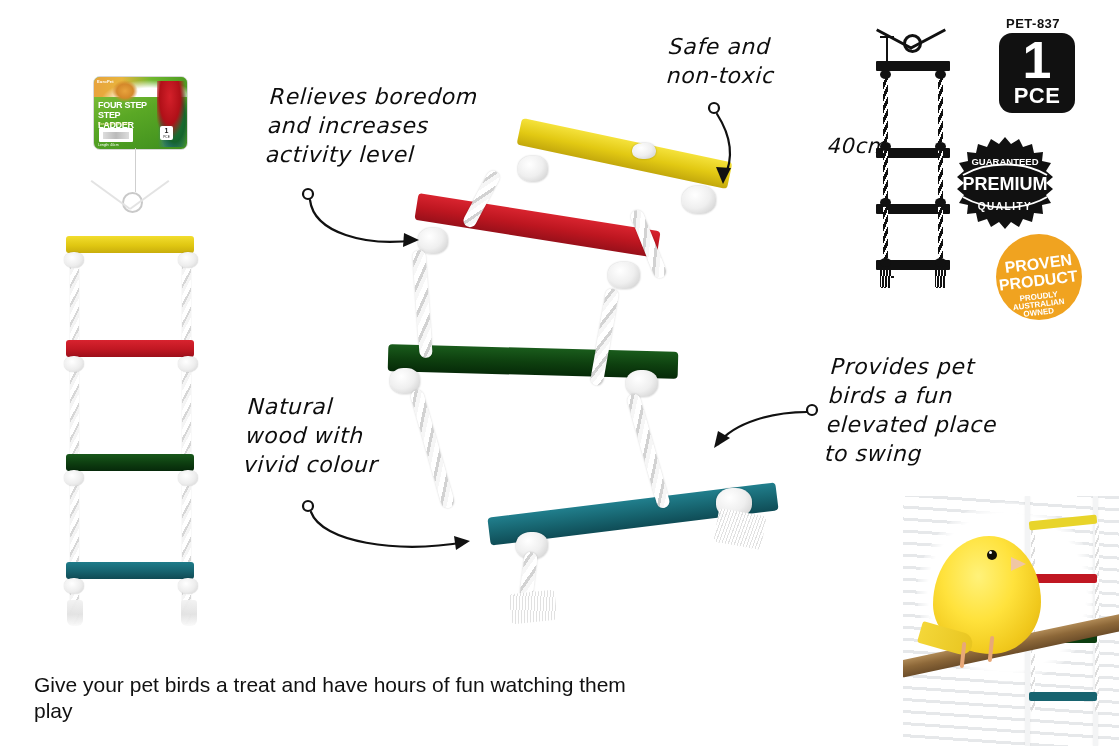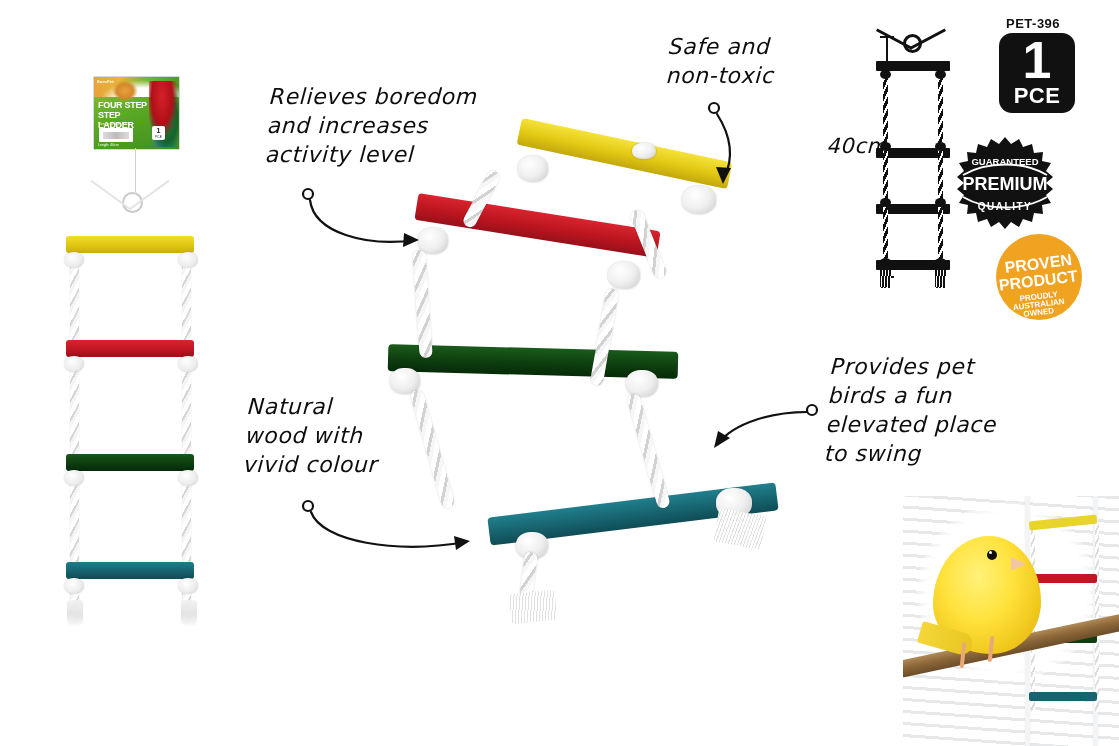--- a/index.html
+++ b/index.html
@@ -32,21 +32,21 @@
     letter-spacing:0.6px;
     white-space:pre-line;
     transform:skewX(-4deg);
   }
 
   
   #pack{
     left:93px;top:76px;width:85px;height:72px;
     border:1px solid #d8d8d8;
     background:linear-gradient(160deg,#8cc63f 0%,#5aa825 48%,#3e8e1e 100%);
-    overflow:hidden;border-radius:1px;
+    overflow:hidden;border-radius:7px;padding-left:8px;
   }
   #pack .pk-top{position:absolute;left:0;top:0;width:100%;height:20px;
     background:radial-gradient(ellipse at 60% 120%,#ffffff 0%,#ffffff 38%,rgba(255,255,255,0) 62%),
                linear-gradient(90deg,#e8a33d 0%,#e8b53d 30%,#6fb82e 62%,#4d9b22 100%);}
   #pack .pk-logo{position:absolute;left:3px;top:2px;font-size:4px;color:#fff;font-weight:bold;letter-spacing:.2px;}
   #pack .pk-title{position:absolute;left:4px;top:24px;width:52px;
     font-size:9px;line-height:9.5px;font-weight:bold;color:#fff;letter-spacing:-0.3px;}
   #pack .pk-sub{position:absolute;left:4px;top:45px;width:50px;font-size:3.6px;color:#fff2a8;letter-spacing:.1px;}
   #pack .pk-img{position:absolute;left:5px;top:51px;width:34px;height:14px;background:#fff;border-radius:1px;}
   #pack .pk-img:after{content:"";position:absolute;left:4px;top:4px;width:26px;height:7px;
@@ -294,21 +294,21 @@
     <div class="bl bl-knot" style="left:107px;top:112px;"></div>
     <div class="bl bl-knot" style="left:52px;top:168px;"></div>
     <div class="bl bl-knot" style="left:107px;top:168px;"></div>
     <div class="bl bl-knot" style="left:52px;top:228px;"></div>
     <div class="bl bl-knot" style="left:107px;top:228px;"></div>
 
     <div class="bl" style="left:52px;top:240px;width:11px;height:18px;background:repeating-linear-gradient(95deg,#111 0 2px,#fff 2px 3px);"></div>
     <div class="bl" style="left:107px;top:240px;width:11px;height:18px;background:repeating-linear-gradient(95deg,#111 0 2px,#fff 2px 3px);"></div>
   </div>
 
-  <div class="abs" id="pcecode">PET-396</div>
+  <div class="abs" id="pcecode">PET-837</div>
   <div class="abs" id="pcebadge">
     <div class="num">1</div>
     <div class="pce">PCE</div>
   </div>
 
   <div class="abs" id="premium">
     <svg width="96" height="96" viewBox="0 0 96 96">
       <g>
         <path d="M48,2 L54,9 L62,4 L66,12 L75,9 L77,18 L86,17 L85,26 L94,28 L89,36 L96,42 L89,48
                  L96,54 L89,60 L94,68 L85,70 L86,79 L77,78 L75,87 L66,84 L62,92 L54,87 L48,94
@@ -352,14 +352,16 @@
     <div class="perch"></div>
     <div class="bird"></div>
     <div class="bird-tail"></div>
     <div class="bird-head"></div>
     <div class="bird-eye"></div>
     <div class="bird-beak"></div>
     <div class="bird-leg" style="left:58px;top:146px;"></div>
     <div class="bird-leg" style="left:86px;top:140px;"></div>
   </div>
 
+  <div class="abs" id="caption">Give your pet birds a treat and have hours
+of fun watching them play</div>
 
 </div>
 
 </body></html>

